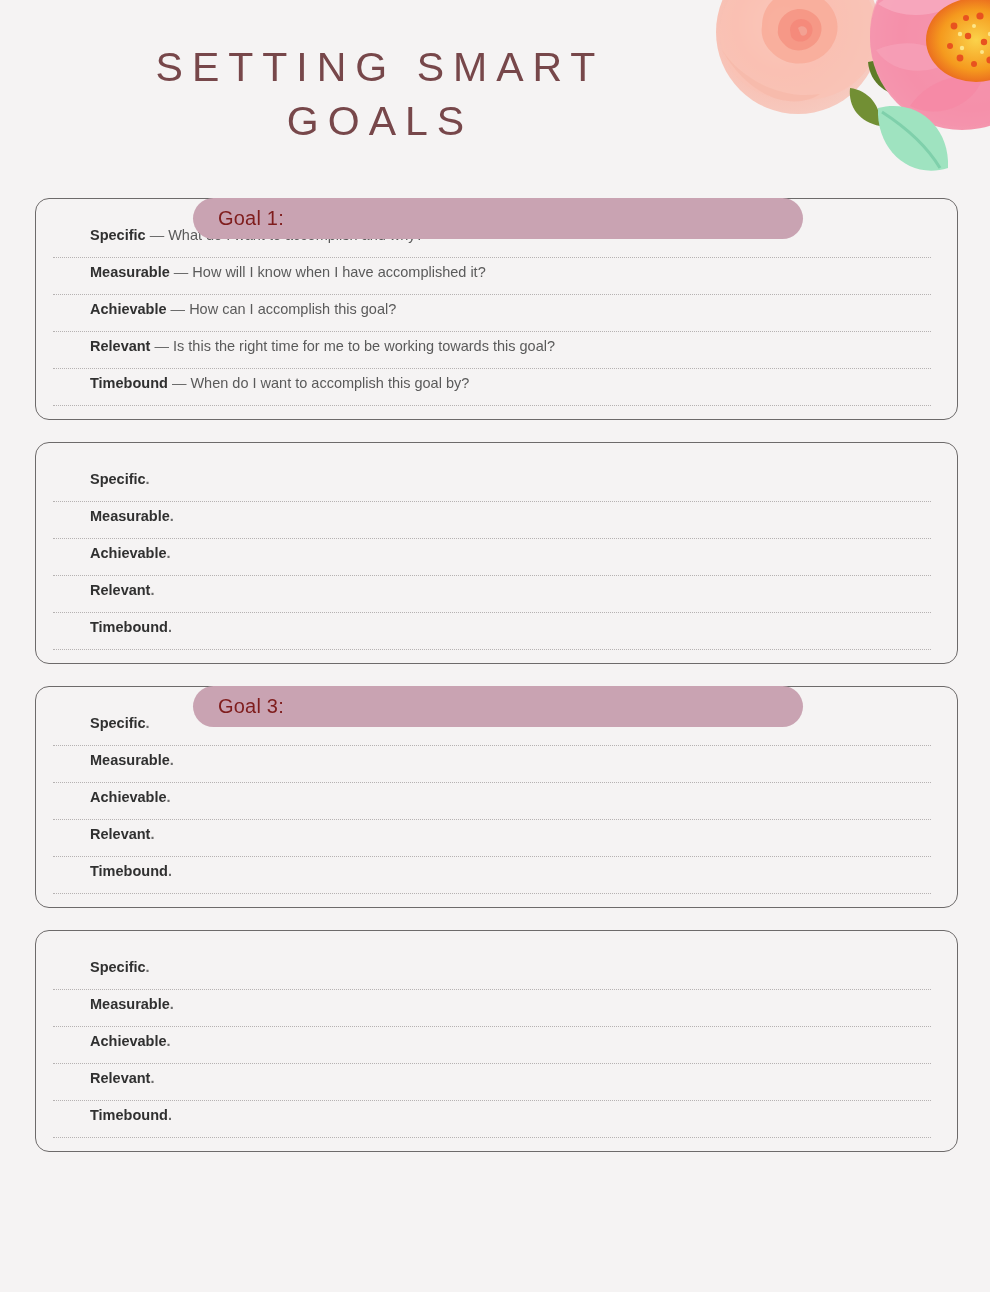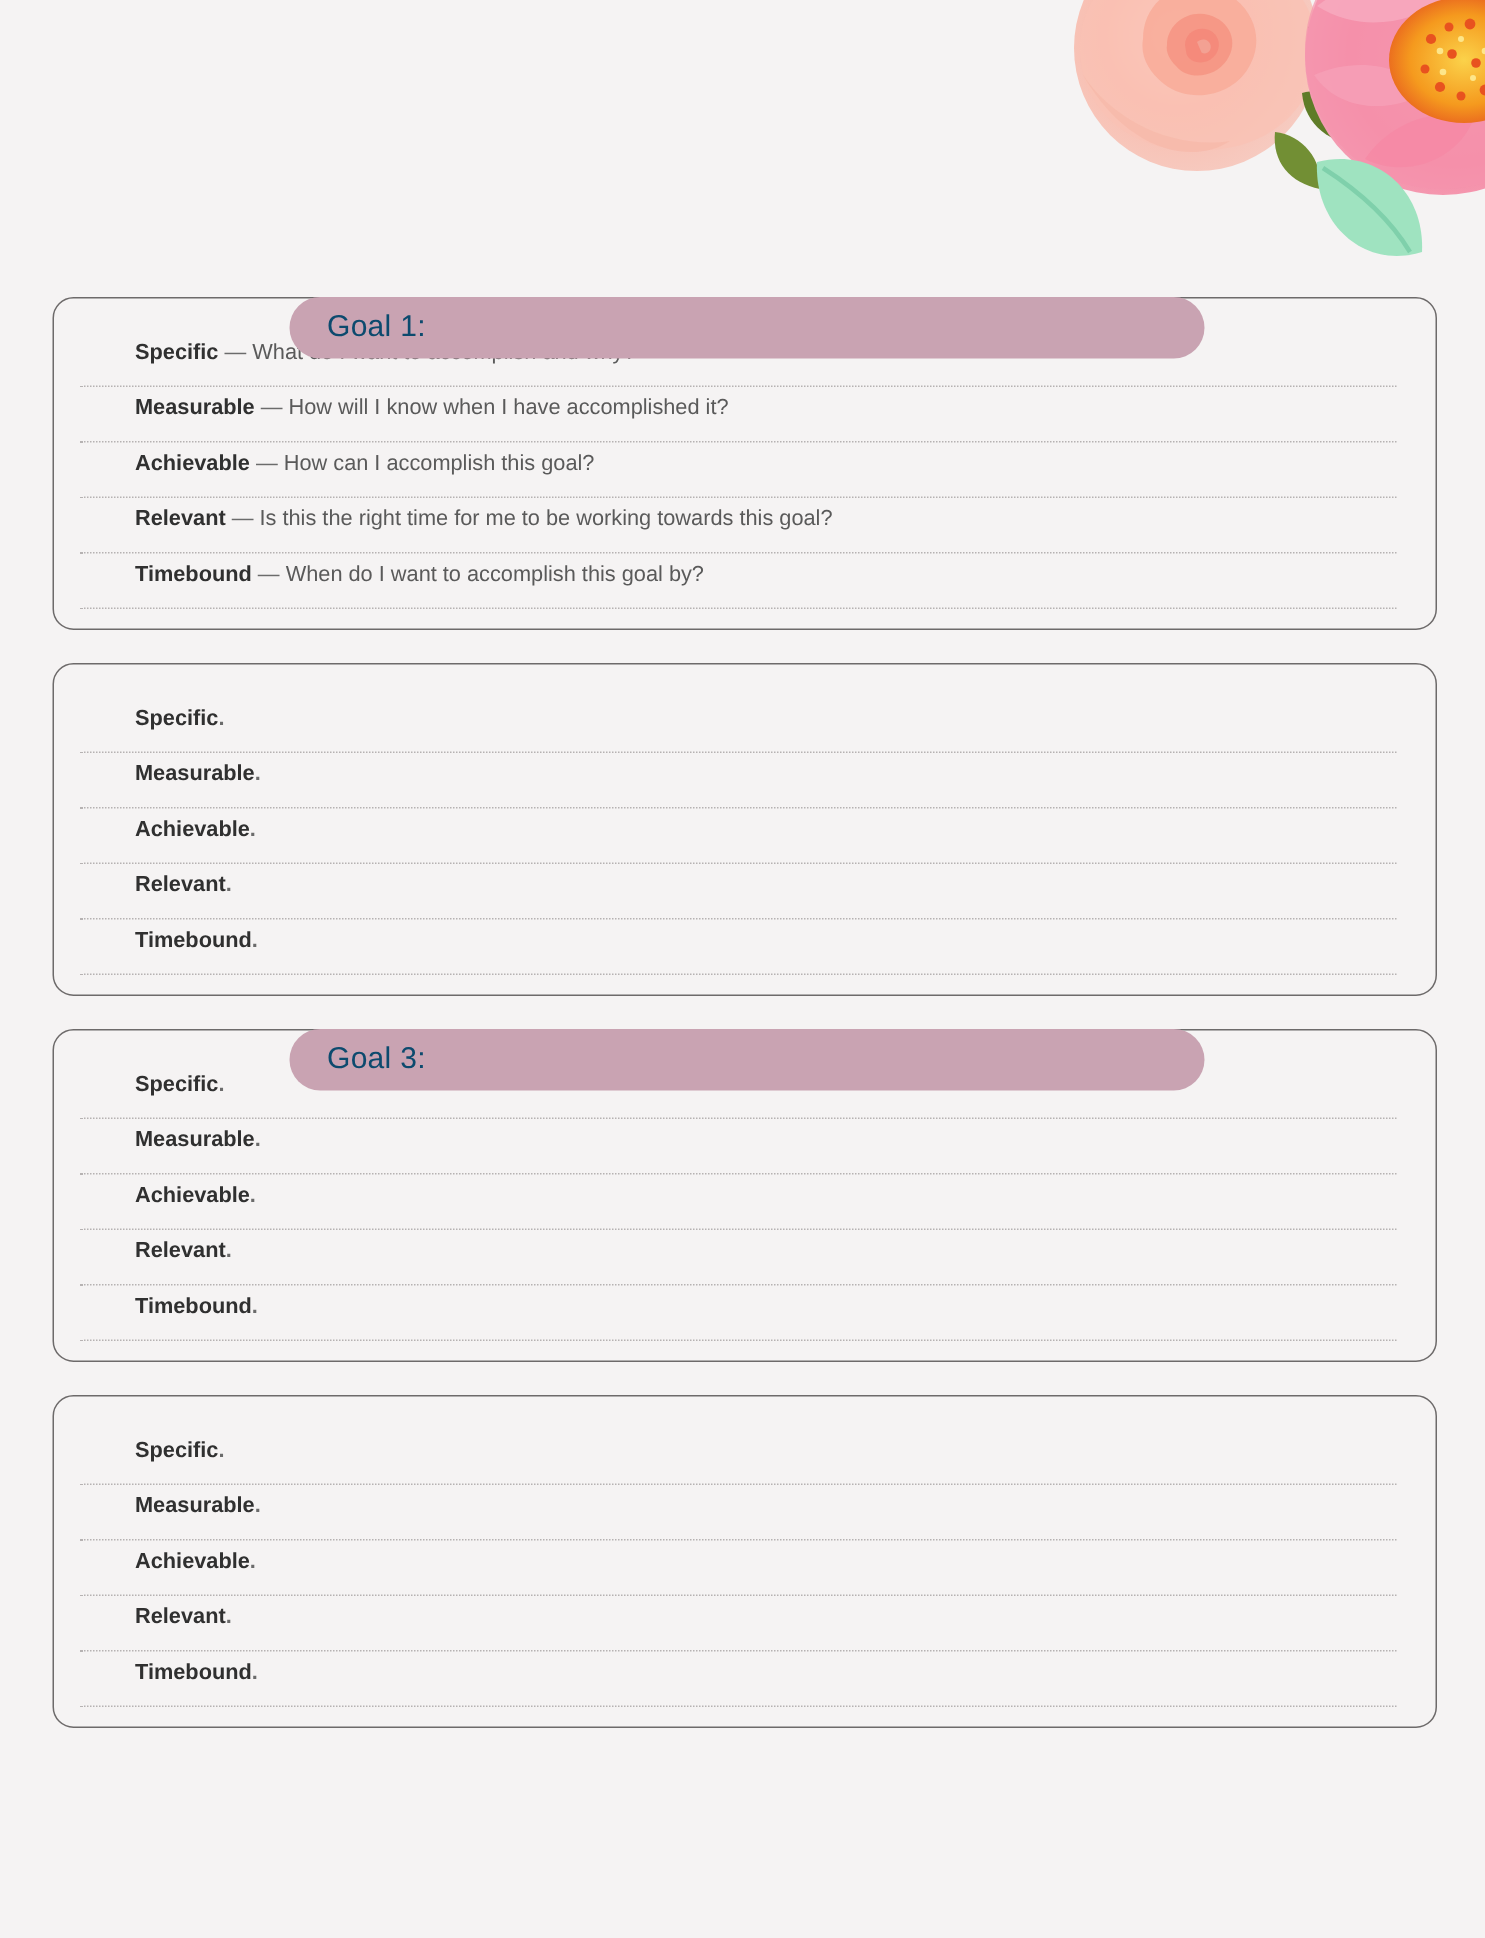--- a/index.html
+++ b/index.html
@@ -69,21 +69,21 @@
     left: 193px;
     width: 610px;
     height: 41px;
     background: #c9a3b2;
     border-radius: 21px;
     z-index: 3;
     display: flex;
     align-items: center;
   }
   .goal-pill-label {
-    color: #0c4a6e;
+    color: #7f1d1d;
     font-size: 20px;
     font-weight: 400;
     letter-spacing: 0.2px;
     padding-left: 25px;
   }
 
   .goal-card {
     position: relative;
     margin: 0 32px 0 35px;
     border: 1px solid #6d6a6a;
@@ -205,20 +205,24 @@
         </g>
       </g>
 
       <g>
         <path d="M268 178 C306 168, 340 196, 338 238 C300 250, 266 220, 268 178 Z" fill="#9fe3c0"></path>
         <path d="M272 182 C300 200, 318 218, 330 238" stroke="#7fd0ab" stroke-width="3" fill="none"></path>
       </g>
     </svg>
   </div>
 
+  <div class="title-wrap">
+    <span class="title-line">Setting Smart</span>
+    <span class="title-line">Goals</span>
+  </div>
 
   <div class="cards" id="cards">
       <div class="goal-block">
         <div class="goal-pill">
           <span class="goal-pill-label">Goal 1:</span>
         </div>
         <div class="goal-card with-pill">
           <div class="goal-row">
             <span class="goal-row-text"><b>Specific</b><span class="dash"> — </span><span>What do I want to accomplish and why?</span></span>
             <div class="goal-row-line"></div>

